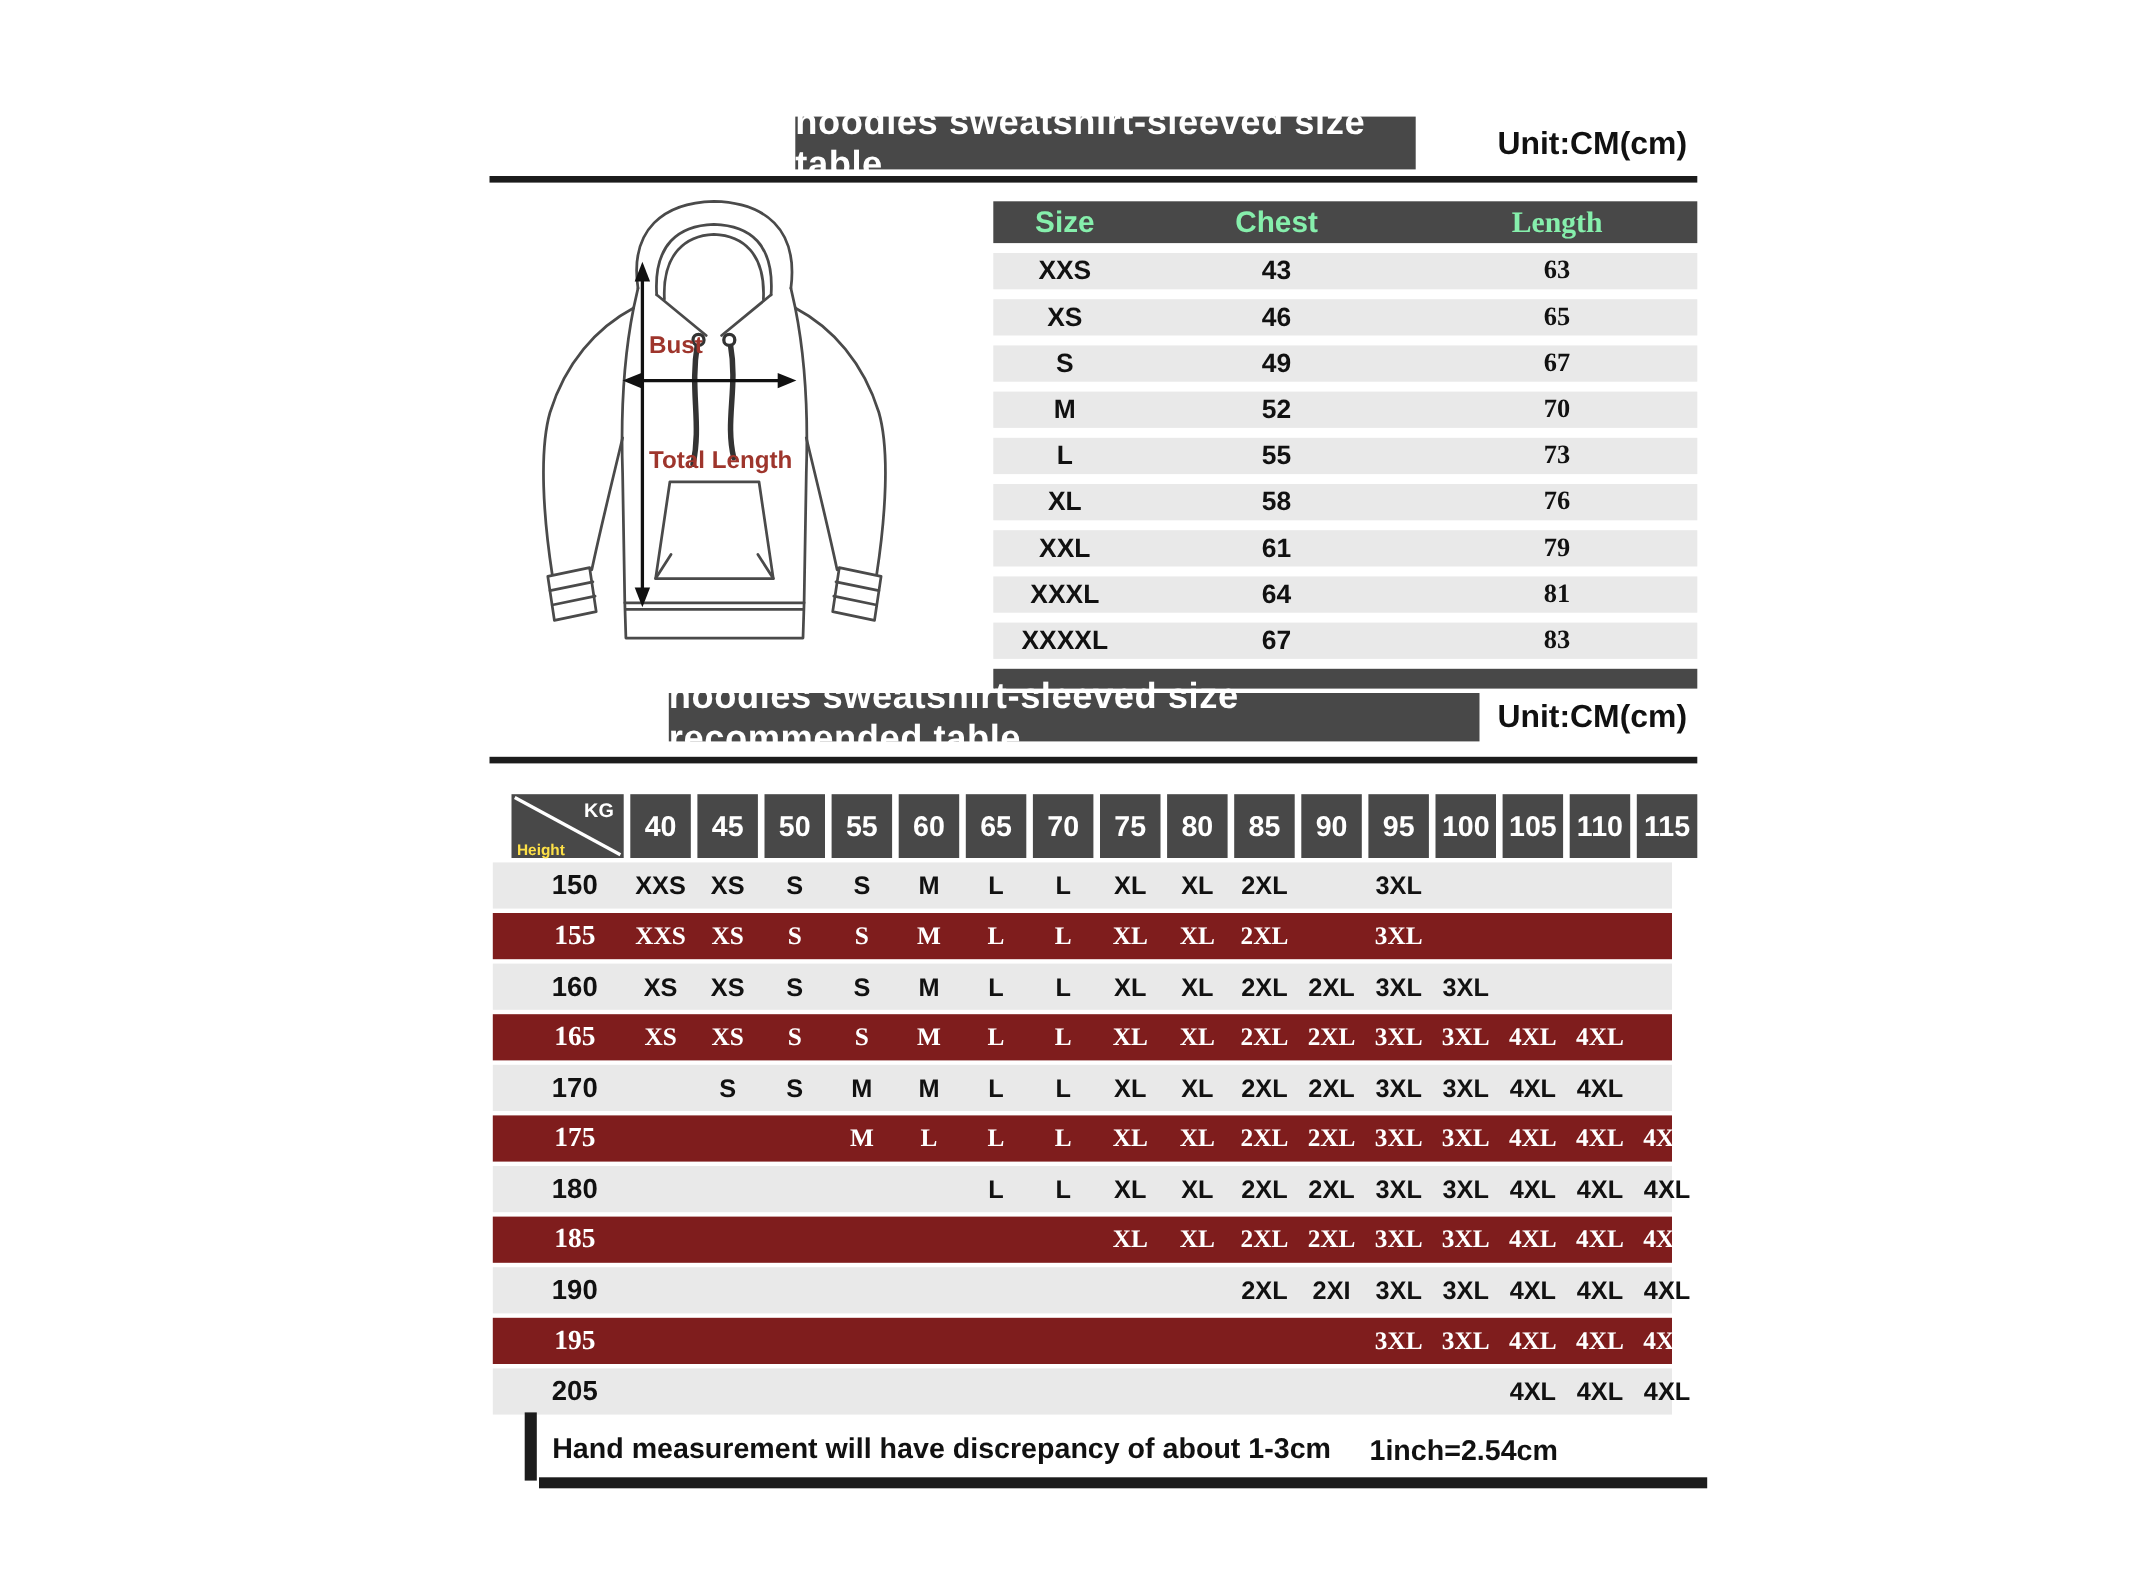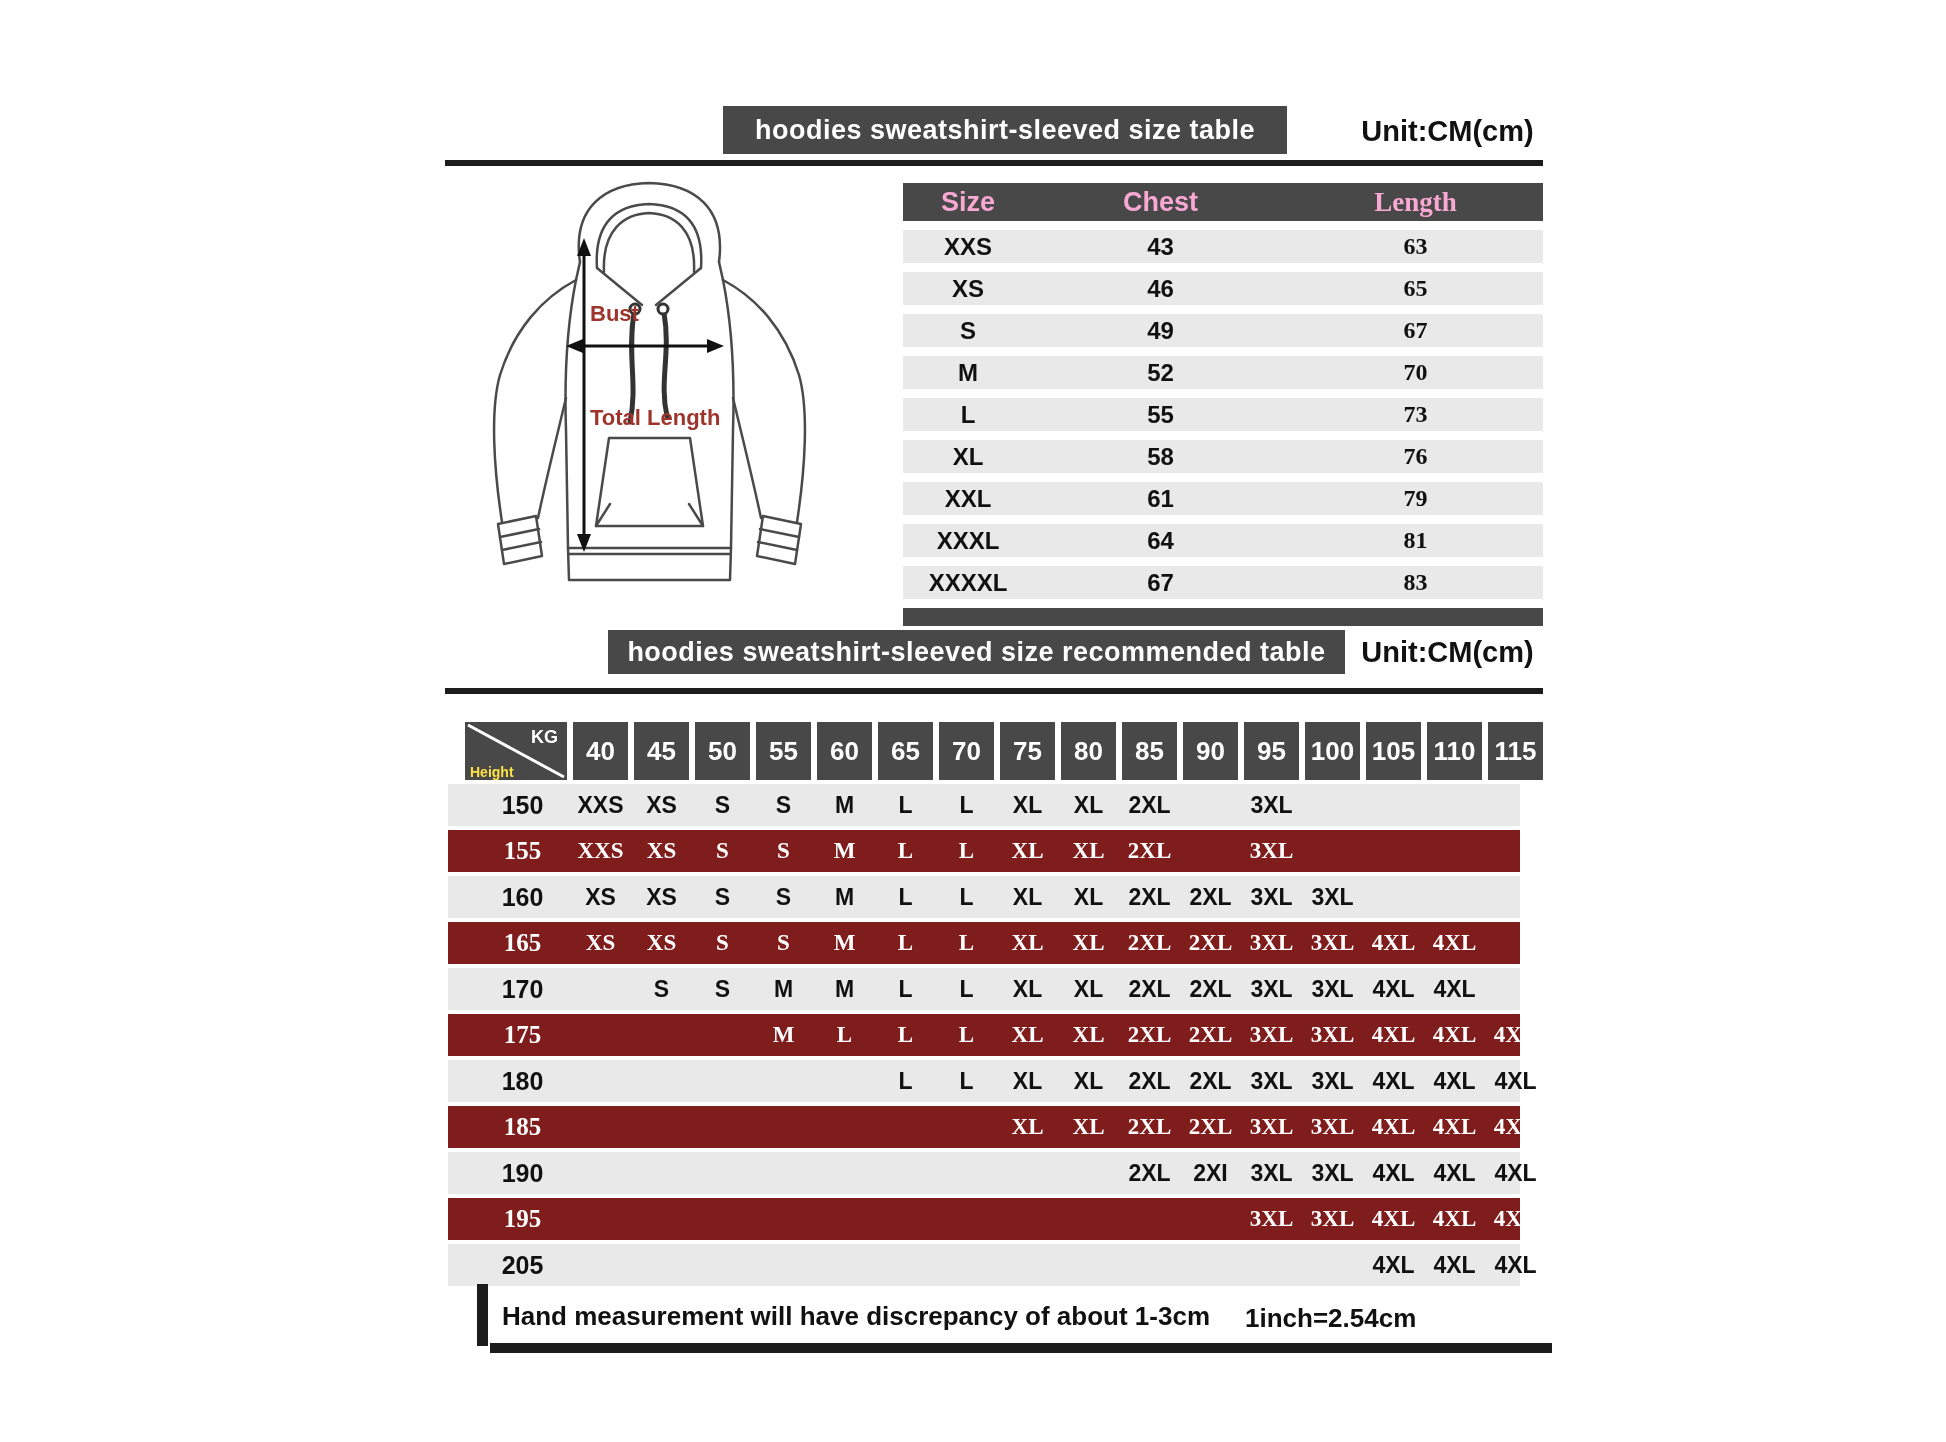--- a/index.html
+++ b/index.html
@@ -1,34 +1,34 @@
 <!DOCTYPE html>
 <html><head>
 <meta charset="utf-8">
 <style>
   html,body{margin:0;padding:0;}
   body{background:#fff;}
   #stage{position:relative;width:1946px;height:1442px;background:#fff;overflow:hidden;
          font-family:"Liberation Sans",sans-serif;font-weight:bold;color:#111;}
   .abs{position:absolute;}
   .bar{background:#484848;color:#fff;display:flex;align-items:center;justify-content:center;
-       font-size:27px;letter-spacing:.5px;}
+       font-size:33px;letter-spacing:.5px;}
   #bar1{left:723px;top:106px;width:564px;height:48px;}
   #unit1{left:1340px;top:110px;width:215px;height:42px;display:flex;align-items:center;
          justify-content:center;font-size:29px;}
   #hr1{left:445px;top:160px;width:1098px;height:6px;background:#1c1c1c;}
   
   #hoodie{left:452px;top:170px;width:395px;height:450px;}
   #hoodie svg{position:absolute;left:0;top:0;}
   .redlab{position:absolute;color:#9e352c;font-size:22px;white-space:nowrap;}
   #bust-label{left:138px;top:131px;}
   #tlen-label{left:138px;top:235px;}
   
   #table1{left:903px;top:183px;width:640px;}
-  .t1head{display:flex;background:#484848;height:38px;color:#f9a8d4;font-size:27px;}
+  .t1head{display:flex;background:#484848;height:38px;color:#86efac;font-size:27px;}
   .t1row{display:flex;background:#e9e9e9;height:33px;margin-top:9px;font-size:24px;color:#111;}
   .t1c{display:flex;align-items:center;justify-content:center;}
   .t1c.s{width:130px;}.t1c.c{width:255px;}.t1c.l{width:255px;font-family:Liberation Serif, serif;}
   #t1bottom{height:18px;background:#484848;margin-top:9px;}
   
   #bar2{left:608px;top:630px;width:737px;height:44px;}
   #unit2{left:1340px;top:631px;width:215px;height:42px;display:flex;align-items:center;
          justify-content:center;font-size:29px;}
   #hr2{left:445px;top:688px;width:1098px;height:6px;background:#1c1c1c;}
   

